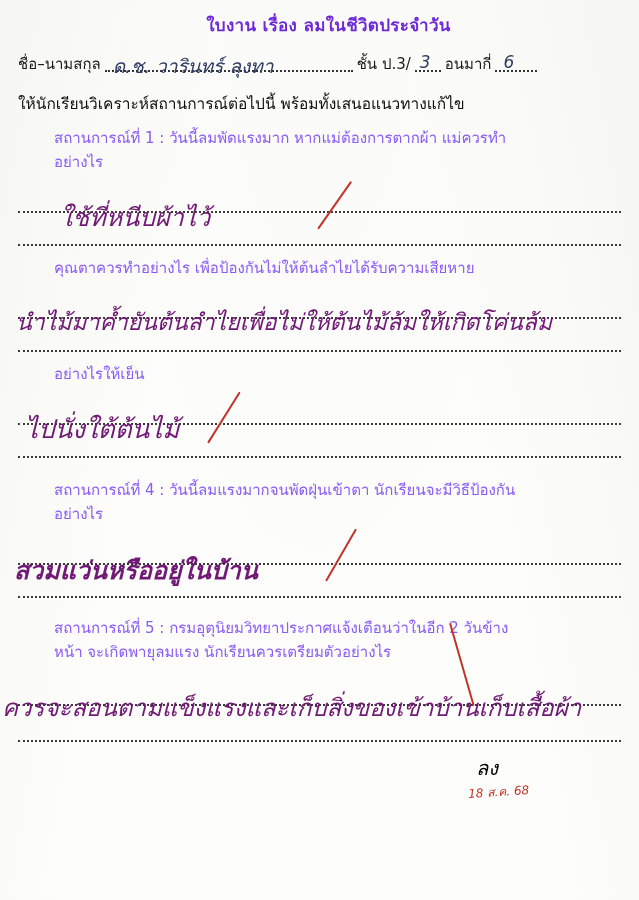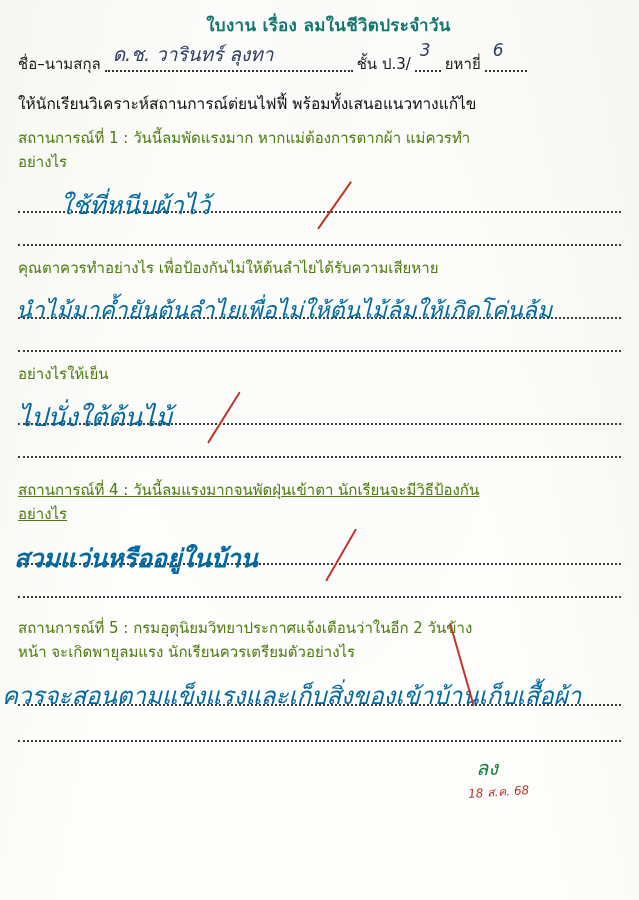--- a/index.html
+++ b/index.html
@@ -31,21 +31,21 @@
     position: relative;
     padding: 0 18px;
     box-sizing: border-box;
     width: 639px;
   }
   .title {
     text-align: center;
     font-family: "DejaVu Sans", sans-serif;
     font-size: 17px;
     font-weight: bold;
-    color: #0f766e;
+    color: #6d28d9;
     letter-spacing: 0.3px;
     margin: 11px 0 0 0;
     padding-left: 18px;
   }
   .name-row {
     display: flex;
     align-items: center;
     font-size: 15px;
     color: #1a1a1a;
     margin-top: 14px;
@@ -62,34 +62,36 @@
   .dot-fill.w-name { flex: 0 0 248px; }
   .dot-fill.w-class { flex: 0 0 26px; }
   .dot-fill.w-no { flex: 0 0 42px; }
   .hand {
     position: absolute;
     font-family: "DejaVu Sans", sans-serif;
     color: #3c3f52;
     white-space: nowrap;
     pointer-events: none;
     font-style: italic;
+    margin-top: 12px;
   }
   .hand.blue { color: #2f3c63; }
-  .hand.dark { color: #0369a1; }
+  .hand.dark { color: #701a75; }
   .instr {
     font-size: 15.5px;
     color: #111;
     margin-top: 16px;
     line-height: 1.55;
   }
   .sit {
     font-size: 15px;
-    color: #4d7c0f;
+    color: #8b5cf6;
     line-height: 1.6;
     margin-top: 10px;
+    margin-left: 36px;
   }
   .sit .q { display: block; }
   .answer-lines {
     margin-top: 6px;
     position: relative;
   }
   .aline {
     border-bottom: 2px dotted #3a3a3a;
     height: 31px;
   }
@@ -113,21 +115,21 @@
   .date-stamp {
     position: absolute;
     font-size: 12px;
     color: #c0352b;
     font-style: italic;
     white-space: nowrap;
   }
   .sig-red {
     position: absolute;
     font-size: 20px;
-    color: #15803d;
+    color: #000000;
     font-style: italic;
     white-space: nowrap;
   }
 </style>
 </head>
 <body>
 
 <div class="page">
   <div class="paper-tint"></div>
   <div class="doc">
@@ -136,27 +138,27 @@
 
     <div class="name-row">
       <span class="lbl">ชื่อ–นามสกุล</span>
       <span class="dot-fill w-name">
         <span class="hand blue" style="left:8px; top:-17px; font-size:19px;">ด.ช. วารินทร์ ลุงทา</span>
       </span>
       <span class="lbl">ชั้น ป.3/</span>
       <span class="dot-fill w-class">
         <span class="hand blue" style="left:5px; top:-16px; font-size:17px;">3</span>
       </span>
-      <span class="lbl">ยหายี่</span>
+      <span class="lbl">อนมากี่</span>
       <span class="dot-fill w-no">
         <span class="hand blue" style="left:8px; top:-16px; font-size:17px;">6</span>
       </span>
     </div>
 
-    <div class="instr">ให้นักเรียนวิเคราะห์สถานการณ์ต่ยนไฟฟี้ พร้อมทั้งเสนอแนวทางแก้ไข</div>
+    <div class="instr">ให้นักเรียนวิเคราะห์สถานการณ์ต่อไปนี้ พร้อมทั้งเสนอแนวทางแก้ไข</div>
 
     <div class="sit">
       <span class="q">สถานการณ์ที่ 1 : วันนี้ลมพัดแรงมาก หากแม่ต้องการตากผ้า แม่ควรทำ</span>
       <span class="q">อย่างไร</span>
     </div>
     <div class="answer-block">
       <div class="answer-lines">
         <div class="aline"></div>
         <div class="aline"></div>
       </div>
@@ -181,26 +183,26 @@
 
     <div class="sit">
       <span class="q">อย่างไรให้เย็น</span>
     </div>
     <div class="answer-block">
       <div class="answer-lines">
         <div class="aline"></div>
         <div class="aline"></div>
       </div>
       <div class="hw-layer">
-        <span class="hand dark" style="left:0; top:4px; font-size:26px;">ไปนั่งใต้ต้นไม้</span>
+        <span class="hand dark" style="left:7px; top:4px; font-size:26px;">ไปนั่งใต้ต้นไม้</span>
         <span class="strike" style="left:190px; top:50px; width:60px; transform:rotate(-58deg);"></span>
       </div>
     </div>
 
-    <div class="sit" style="margin-top:20px;text-decoration:underline;">
+    <div class="sit" style="margin-top:20px;">
       <span class="q">สถานการณ์ที่ 4 : วันนี้ลมแรงมากจนพัดฝุ่นเข้าตา นักเรียนจะมีวิธีป้องกัน</span>
       <span class="q">อย่างไร</span>
     </div>
     <div class="answer-block">
       <div class="answer-lines">
         <div class="aline"></div>
         <div class="aline"></div>
       </div>
       <div class="hw-layer">
         <span class="hand dark" style="left:-4px; top:6px; font-size:25px;font-weight:bold;">สวมแว่นหรืออยู่ในบ้าน</span>

